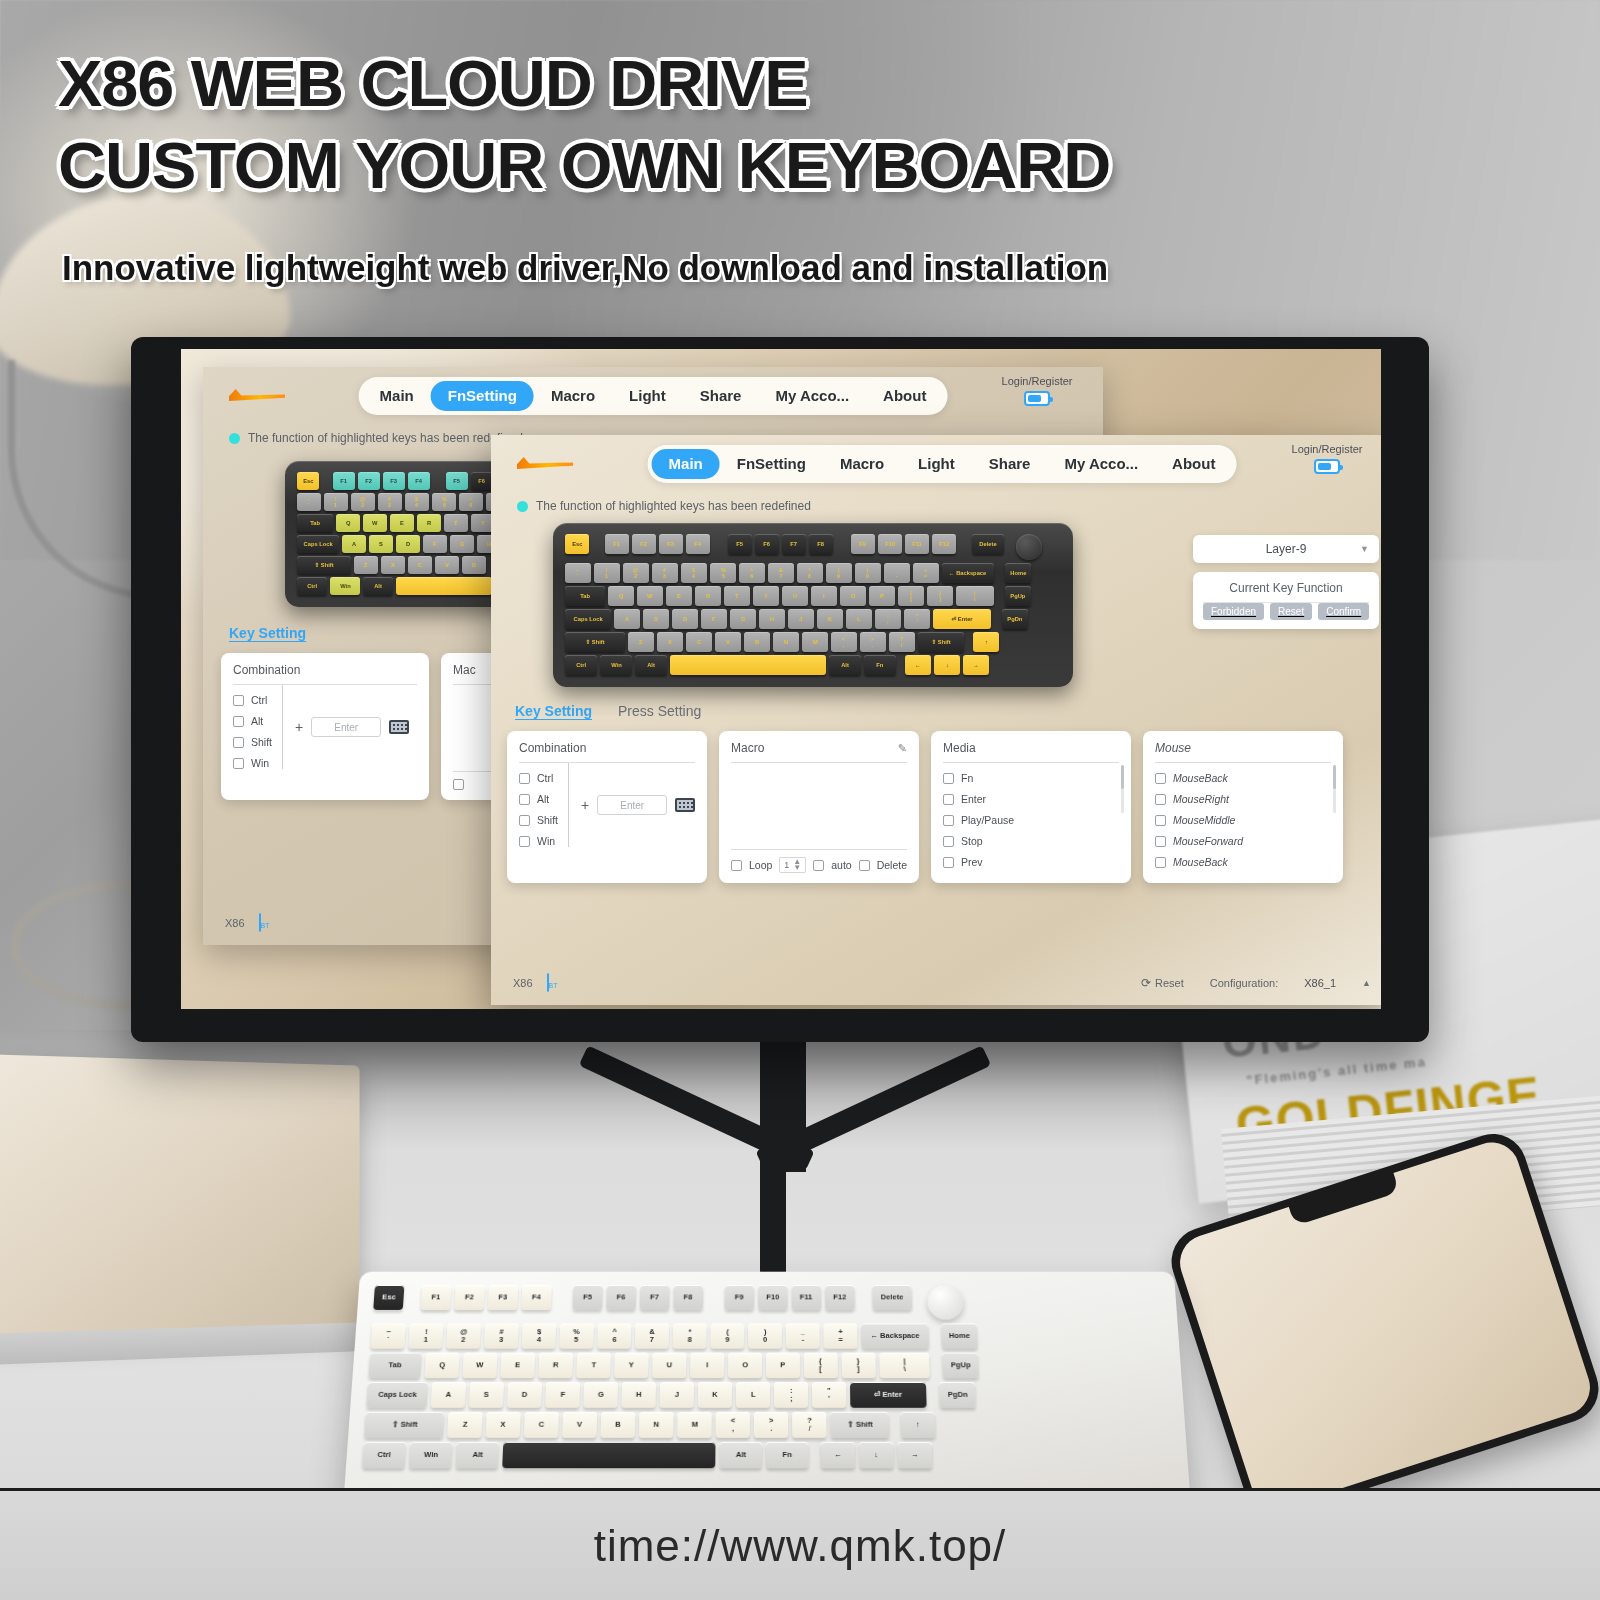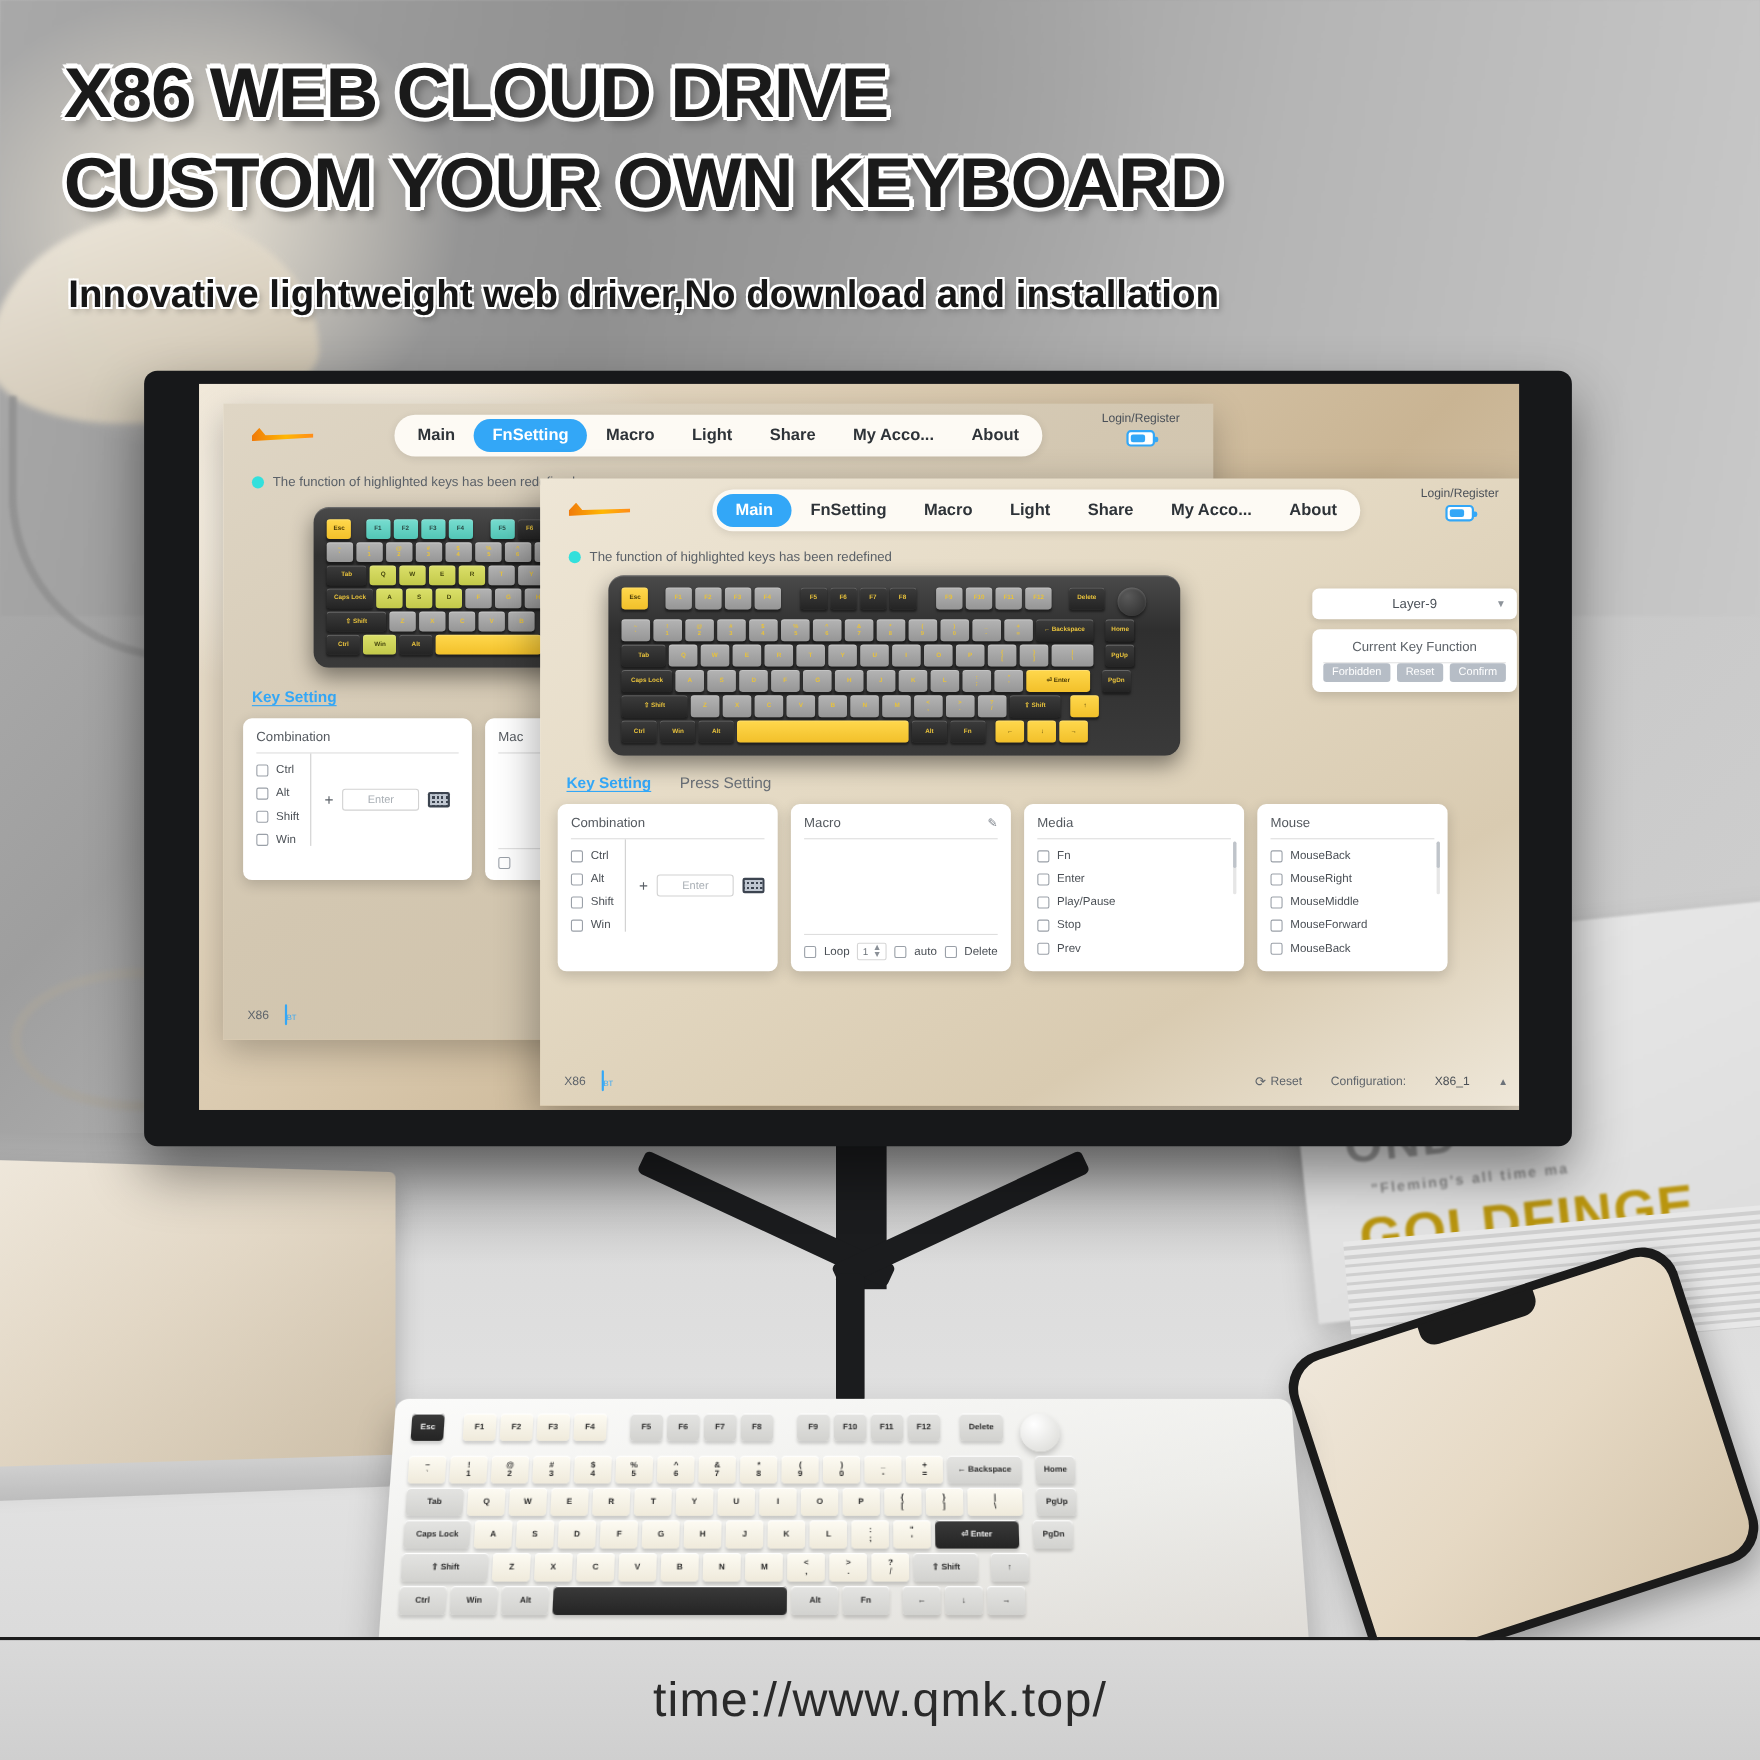--- a/index.html
+++ b/index.html
@@ -212,21 +212,21 @@
     justify-content:center; font-size:12px; color:#4a5058; position:relative;
     box-shadow:0 2px 7px rgba(0,0,0,.14);
   }
   .layer-select .caret{ position:absolute; right:10px; font-size:9px; color:#8d939a; }
   .key-func-card{
     background:#fff; border-radius:7px; margin-top:9px; padding:9px 10px 9px;
     box-shadow:0 3px 10px rgba(0,0,0,.15); text-align:center;
   }
   .kf-title{ font-size:12px; color:#5c6268; padding-bottom:7px; border-bottom:1px solid #e3e3e3; }
   .kf-body{ font-size:12px; color:#6b7178; padding:28px 0 26px; }
-  .kf-btns{ display:flex; gap:6px; justify-content:flex-end; }
+  .kf-btns{ display:flex; gap:6px; justify-content:space-between;text-decoration:underline; }
   .kf-btn{
     background:#b6bdc6; color:#fff; font-size:10px; padding:3px 8px; border-radius:3px;
     border:none; cursor:pointer; white-space:nowrap;
   }
 
   
   .sub-tabs{ display:flex; gap:26px; padding-left:8px; align-items:flex-end; }
   .sub-tab{ font-size:14px; color:#6a7077; cursor:pointer; padding-bottom:2px; }
   .sub-tab.active{ color:#33a7f7; font-weight:bold; text-decoration:underline; text-underline-offset:3px; }
 
@@ -1034,21 +1034,21 @@
               <div class="chk-row">
                 <span class="chk"></span>
                 <span class="chk-lbl">Prev</span>
               </div>
             </div>
           <div class="scroll-track">
               <div class="scroll-thumb"></div>
             </div>
         </div>
 
-        <div class="card" style="width:173px;">
+        <div class="card" style="width:200px;font-style:italic;">
           <div class="card-title">Mouse</div>
           <div id="mouseChecks">
               <div class="chk-row">
                 <span class="chk"></span>
                 <span class="chk-lbl">MouseBack</span>
               </div>
               <div class="chk-row">
                 <span class="chk"></span>
                 <span class="chk-lbl">MouseRight</span>
               </div>

